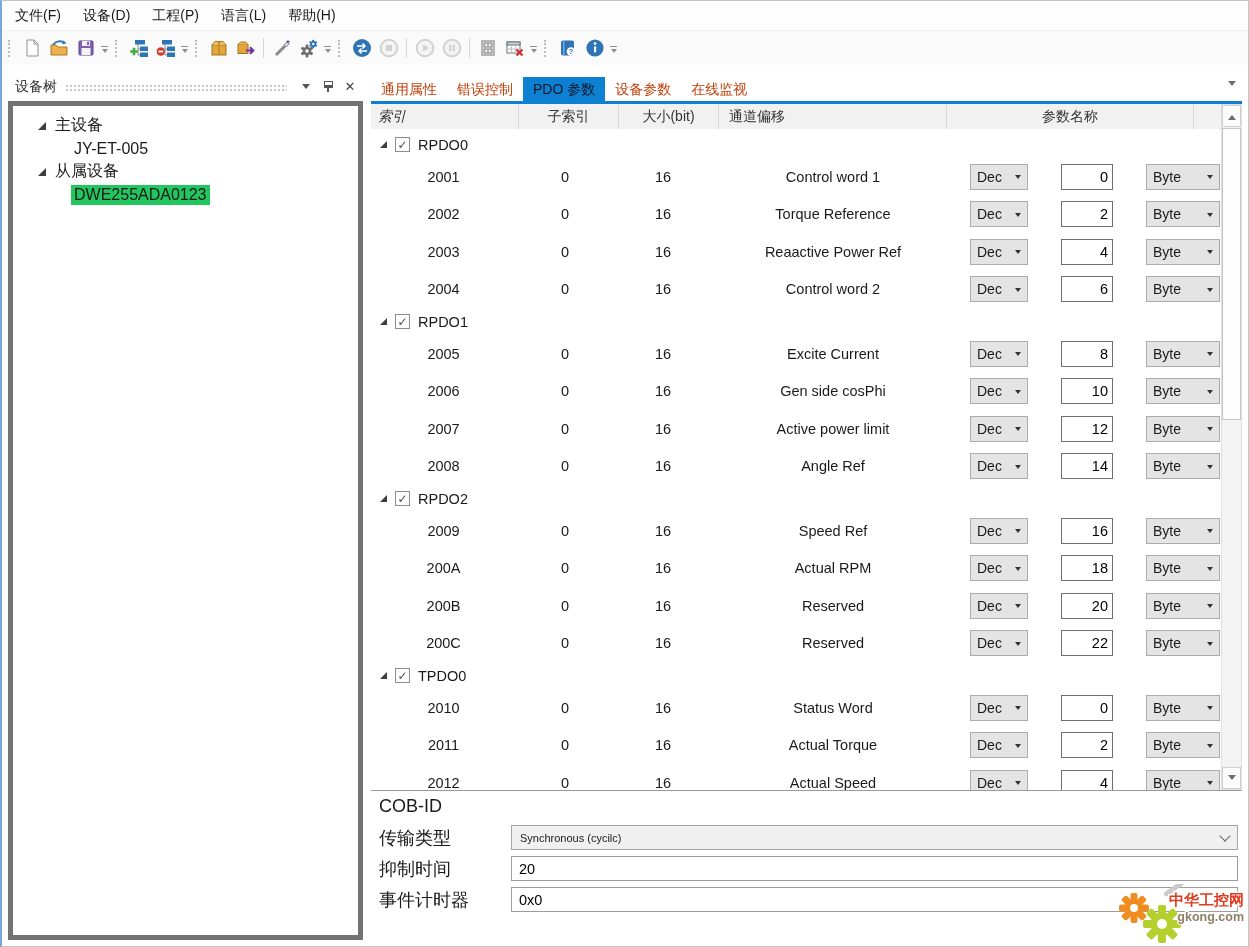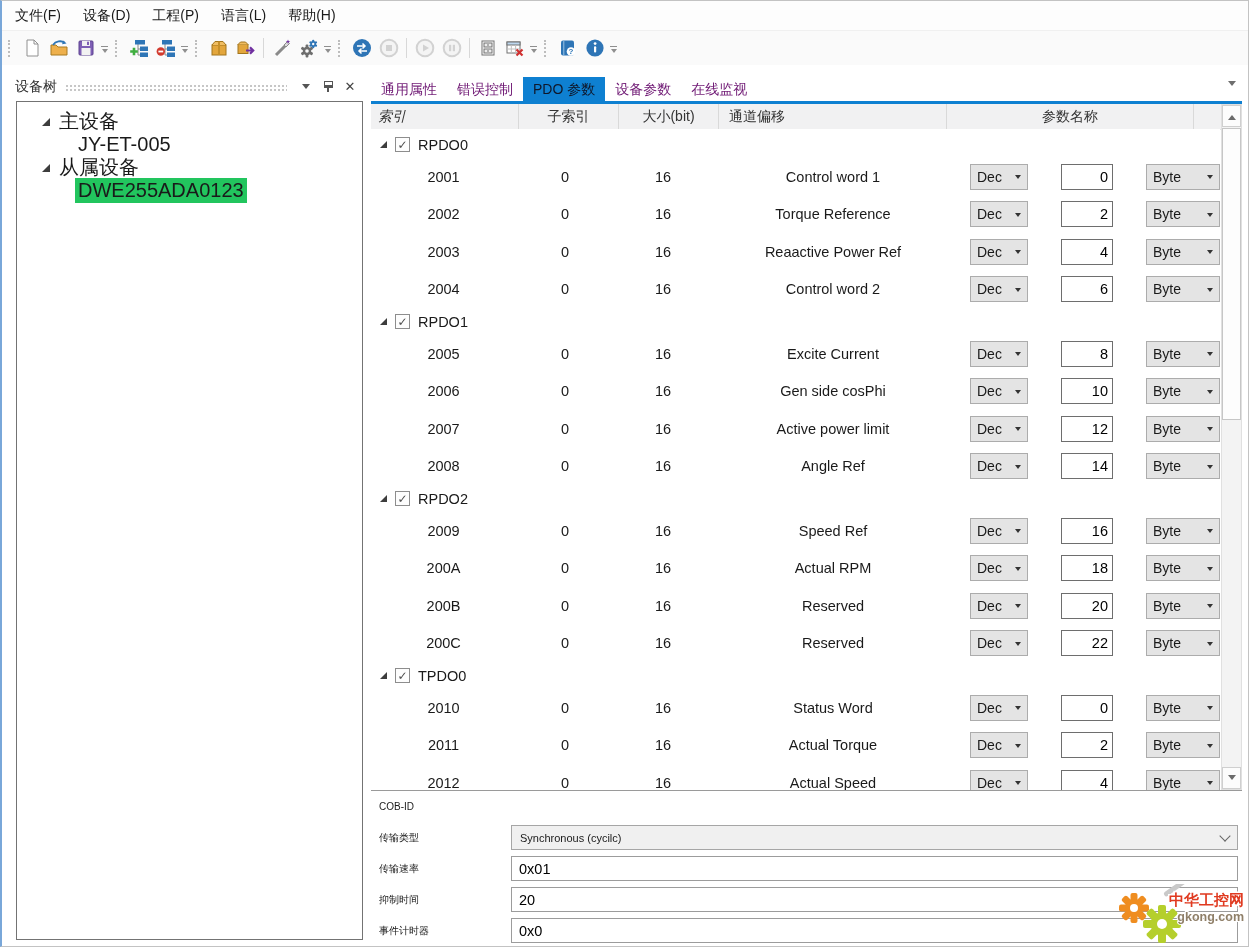--- a/index.html
+++ b/index.html
@@ -25,30 +25,30 @@
   .panel-header{height:27px;display:flex;align-items:center;padding:0 4px 0 7px;}
   .panel-title{font-size:14px;color:#333;white-space:nowrap;}
   .panel-dots{flex:1;height:9px;margin:3px 8px 0 8px;
     background-image:radial-gradient(#c7c7c7 1px,transparent 1.2px);background-size:4px 4px;}
   .ph-icon{width:16px;height:16px;display:flex;align-items:center;justify-content:center;margin:0 3px;}
   .ph-caret{width:0;height:0;border:4px solid transparent;border-top:5px solid #555;margin-top:4px;}
   .pin-wrap{display:flex;flex-direction:column;align-items:center;}
   .pin-head{width:7px;height:7px;border:1.5px solid #555;border-bottom:3px solid #555;box-sizing:border-box;width:9px;}
   .pin-needle{width:1.5px;height:4px;background:#555;}
   .ph-close{font-size:13px;color:#444;line-height:16px;}
-  .tree-box{position:absolute;top:28px;left:0;right:2px;bottom:4px;border:1px solid #737373;background:#fff;padding-top:8px;font-size:20px;overflow:hidden;margin-left:8px;}
+  .tree-box{position:absolute;top:28px;left:0;right:2px;bottom:4px;border:5px solid #737373;background:#fff;padding-top:8px;font-size:16px;overflow:hidden;}
   .tree-group{height:23px;display:flex;align-items:center;padding-left:25px;}
   .tree-expander{width:0;height:0;border-left:8px solid transparent;border-bottom:8px solid #3d3d3d;margin-right:9px;}
   .tree-child{height:23px;display:flex;align-items:center;padding-left:58px;}
   .tree-child .lbl{padding:1px 3px;}
   .tree-child .lbl.selected{background:#22c55e;}
   
   .right-panel{position:absolute;left:369px;right:6px;top:12px;bottom:0;}
   .tabs{height:24px;display:flex;align-items:flex-end;}
-  .tab{height:24px;line-height:25px;padding:0 10px;font-size:14px;color:#701a75;white-space:nowrap;cursor:default;}
+  .tab{height:24px;line-height:25px;padding:0 10px;font-size:14px;color:#c2410c;white-space:nowrap;cursor:default;}
   .tab.active{background:#0e80d1;color:#0f172a;}
   .tab-underline{height:3px;background:#0e80d1;}
   .tab-overflow{position:absolute;right:6px;top:4px;width:0;height:0;border:4.5px solid transparent;border-top:5px solid #6e6e6e;}
   .grid-header{display:flex;height:25px;background:#f1f1f2;font-size:14px;color:#333;align-items:stretch;border-bottom:1px solid #e4e4e4;}
   .gh{display:flex;align-items:center;border-right:1px solid #d9d9d9;box-sizing:border-box;}
   .c0{width:148px;} .c1{width:100px;} .c2{width:100px;} .c3{width:247px;} .c4{width:228px;}
   .gh.c0{padding-left:7px;font-style:italic;} .gh.c1,.gh.c2,.gh.c3{justify-content:center;} .gh.c4{padding-left:10px;}
   .gh.fill{flex:1;border-right:none;}
   .grid-body{position:absolute;top:52px;left:0;right:22px;bottom:156px;overflow:hidden;background:#fff;padding-top:2px;}
   .group-row{height:27px;display:flex;align-items:center;padding-left:9px;font-size:14.5px;}
@@ -68,21 +68,21 @@
   .vscroll{position:absolute;top:27px;right:0;width:21px;bottom:156px;background:#f3f3f3;border:1px solid #e0e0e0;box-sizing:border-box;}
   .vs-btn{position:absolute;left:0;right:0;height:22px;background:#fcfcfc;border:1px solid #cfcfcf;box-sizing:border-box;
     display:flex;align-items:center;justify-content:center;}
   .vs-up{top:0;} .vs-down{bottom:0;}
   .arr-up{width:0;height:0;border:4px solid transparent;border-bottom:5px solid #6b6b6b;margin-bottom:2px;}
   .arr-down{width:0;height:0;border:4px solid transparent;border-top:5px solid #6b6b6b;margin-top:2px;}
   .vs-thumb{position:absolute;top:23px;height:292px;left:0;right:0;background:#fdfdfd;border:1px solid #c6c6c6;box-sizing:border-box;}
   
   .bottom-form{position:absolute;left:0;right:0;bottom:0;height:155px;border-top:1px solid #9a9a9a;background:#fff;}
   .form-row{height:31px;display:flex;align-items:center;}
-  .form-label{width:140px;padding-left:8px;font-size:10px;box-sizing:border-box;}
+  .form-label{width:140px;padding-left:8px;font-size:18px;box-sizing:border-box;}
   .form-input{flex:1;height:25px;margin-right:4px;border:1px solid #9c9c9c;padding:0 7px;font-size:14.5px;
     font-family:inherit;box-sizing:border-box;background:#fff;}
   .form-select{flex:1;height:25px;margin-right:4px;border:1px solid #a6a6a6;background:#f0f0f0;display:flex;
     align-items:center;justify-content:space-between;padding:0 8px;font-size:11px;box-sizing:border-box;}
   .chev{width:7px;height:7px;border-right:1.6px solid #666;border-bottom:1.6px solid #666;transform:rotate(45deg);margin-top:-4px;}
   
   .watermark{position:absolute;right:2px;bottom:0;pointer-events:none;z-index:50;}
 </style>
 </head>
 <body>
@@ -609,24 +609,20 @@
             <span class="form-label">COB-ID</span>
           </div>
           <div class="form-row">
             <span class="form-label">传输类型</span>
             <span class="form-select">
               <span>Synchronous (cycilc)</span>
               <span class="chev"></span>
             </span>
           </div>
           <div class="form-row">
-            <span class="form-label">传输速率</span>
-            <input class="form-input" value="0x01" style="">
-          </div>
-          <div class="form-row">
             <span class="form-label">抑制时间</span>
             <input class="form-input" value="20" style="">
           </div>
           <div class="form-row">
             <span class="form-label">事件计时器</span>
             <input class="form-input" value="0x0" style="">
           </div>
         </div>
     </div>
   </div>

